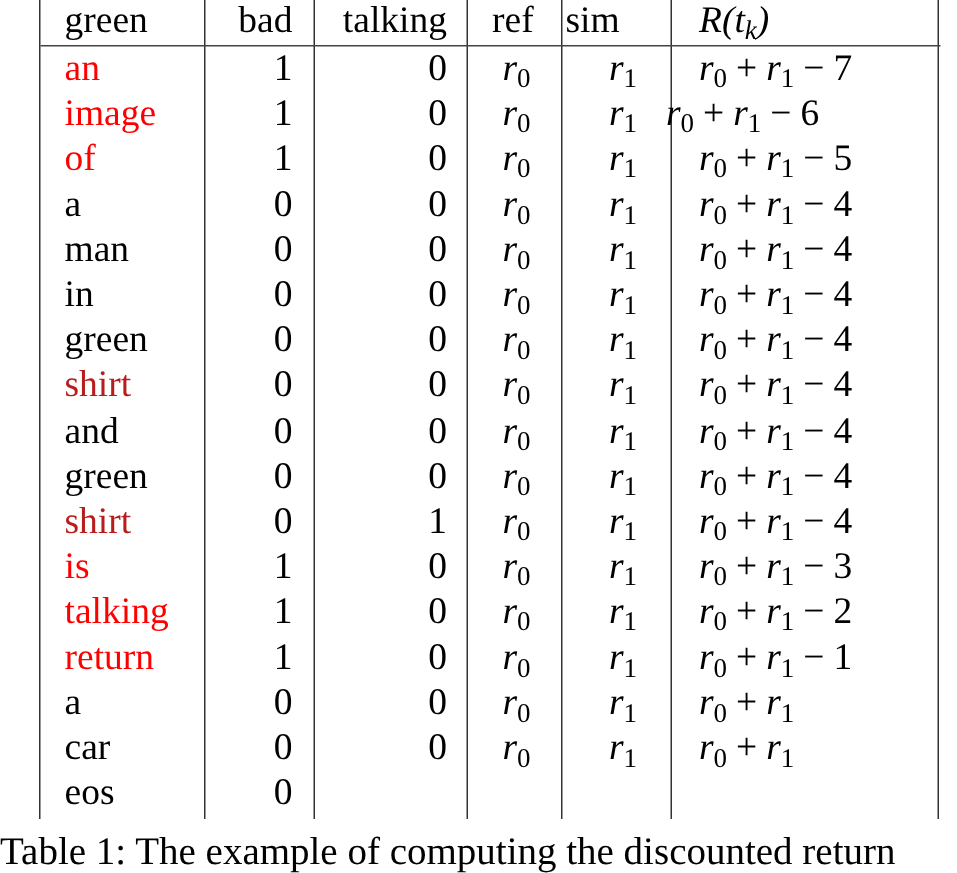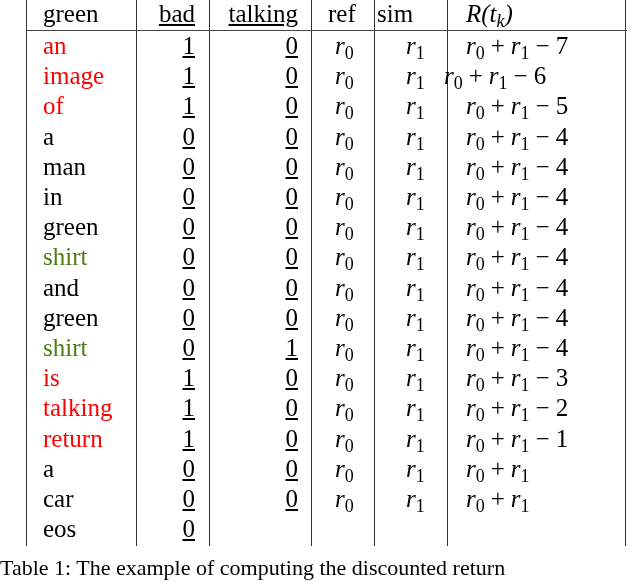--- a/index.html
+++ b/index.html
@@ -3,27 +3,27 @@
 <meta charset="utf-8">
 <style>
   html, body { margin:0; padding:0; background:#fff; }
   body { width:638px; height:582px; overflow:hidden; position:relative;
          font-family:"Liberation Serif","DejaVu Serif",serif; color:#000; }
   .vline { position:absolute; top:0; height:546px; width:1.4px; background:#333; }
   .hline { position:absolute; left:27px; width:600px; height:1.4px; background:#444; top:30px; }
   .cell { position:absolute; height:30px; line-height:30px; font-size:25px; white-space:nowrap; }
   .hdr { top:0; line-height:28px; }
   .tok { left:43px; }
-  .num { text-align:right;text-decoration:underline; }
+  .num { text-align:right; }
   .math { font-style:italic; }
   .sub { font-style:normal; font-size:18px; vertical-align:-5px; }
   .op { font-style:normal; padding:0 6px; }
   .red { color:#ff0000; }
-  .orange { color:#4d7c0f; }
-  .caption { position:absolute; left:0; top:554px; font-size:22px; line-height:28px; white-space:nowrap; }
+  .orange { color:#b91c1c; }
+  .caption { position:absolute; left:0; top:554px; font-size:26px; line-height:28px; white-space:nowrap; }
 </style>
 </head>
 <body>
 
 <div>
   <div class="vline" style="left:26px"></div>
   <div class="vline" style="left:136px"></div>
   <div class="vline" style="left:209px"></div>
   <div class="vline" style="left:311px"></div>
   <div class="vline" style="left:374px"></div>

